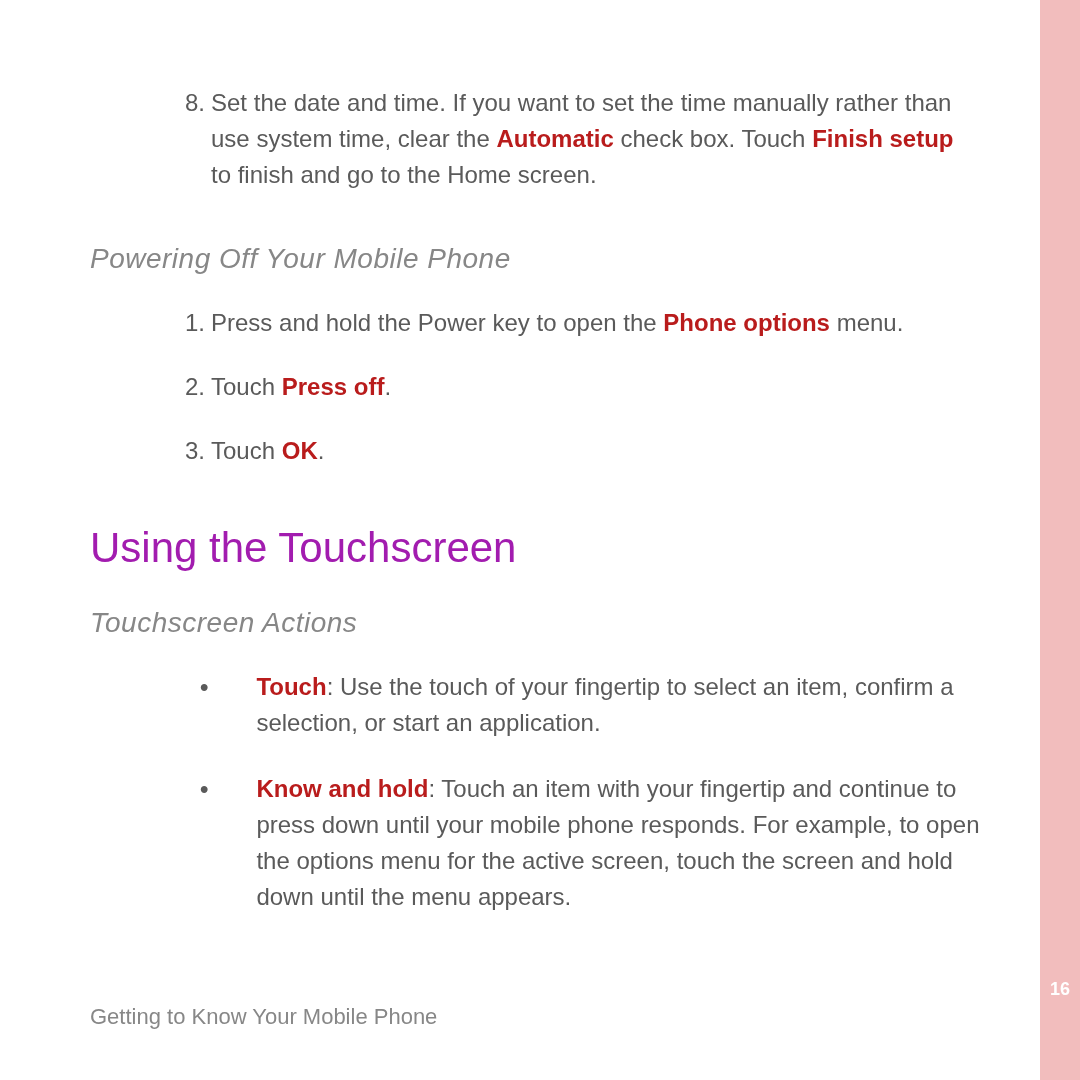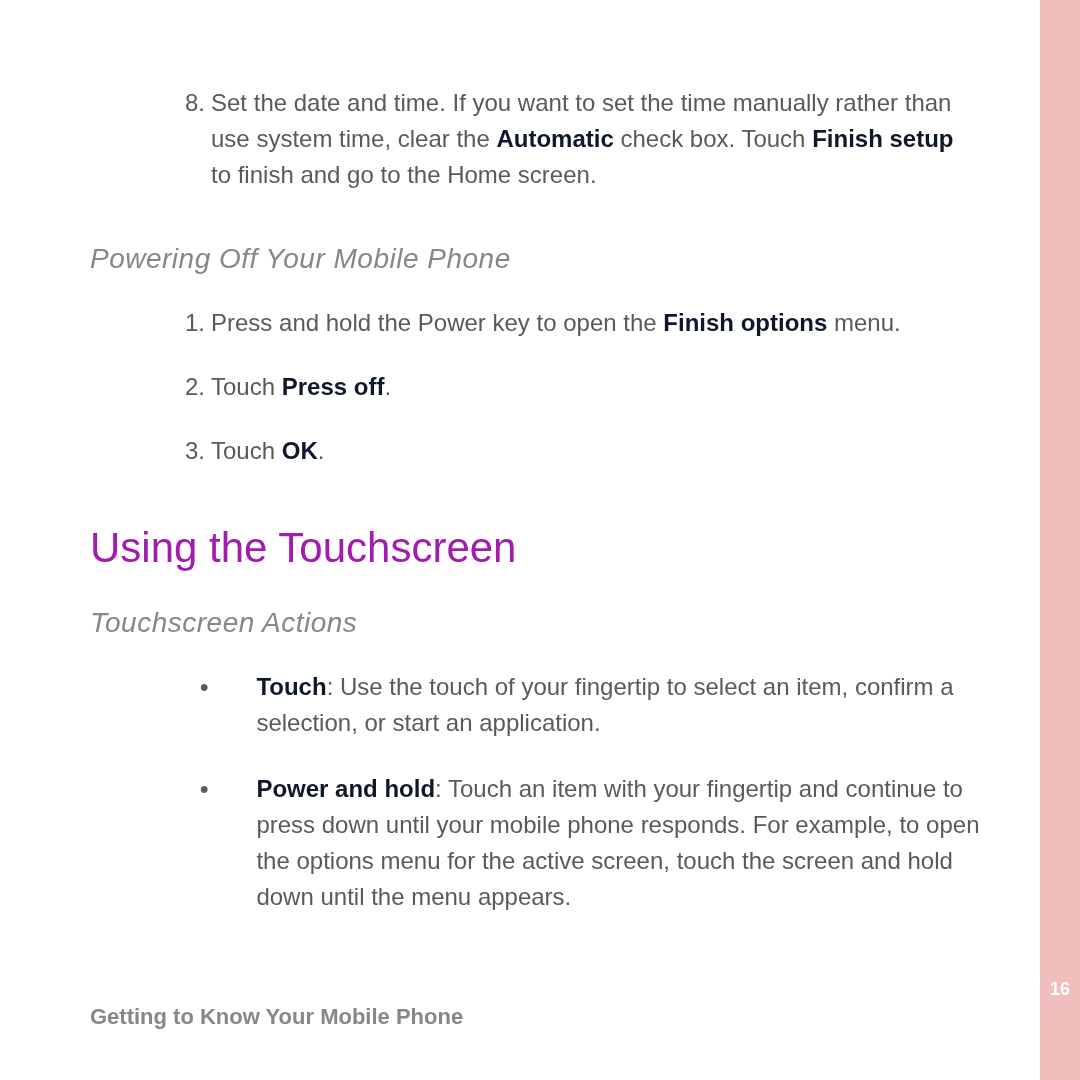--- a/index.html
+++ b/index.html
@@ -87,29 +87,28 @@
     .bullet-mark {
       margin-right: 12px;
       font-weight: bold;
     }
     .bullet-body {
       flex: 1;
       margin-left: 36px;
     }
     .bold {
       font-weight: bold;
-      color: #0f172a;
+      color: #b91c1c;
     }
     .footer {
       position: absolute;
       bottom: 50px;
       left: 90px;
       font-size: 22px;
       color: #878787;
-      font-weight: bold;
     }
     .page-number {
       position: absolute;
       bottom: 80px;
       right: 0;
       width: 40px;
       text-align: center;
       font-size: 18px;
       color: #ffffff;
       font-weight: bold;
@@ -130,21 +129,21 @@
       </span>
     </div>
   </div>
 
   <h2 class="subheading">Powering Off Your Mobile Phone</h2>
 
   <div class="ol-list">
     <div class="ol-item">
       <span class="ol-num">1.</span>
       <span class="ol-body">
-        <span>Press and hold the Power key to open the </span><span class="bold">Finish options</span><span> menu.</span>
+        <span>Press and hold the Power key to open the </span><span class="bold">Phone options</span><span> menu.</span>
       </span>
     </div>
     <div class="ol-item">
       <span class="ol-num">2.</span>
       <span class="ol-body">
         <span>Touch </span><span class="bold">Press off</span><span>.</span>
       </span>
     </div>
     <div class="ol-item">
       <span class="ol-num">3.</span>
@@ -161,21 +160,21 @@
   <div class="bullet-list">
     <div class="bullet-item">
       <span class="bullet-mark">•</span>
       <span class="bullet-body">
         <span class="bold">Touch</span><span>: Use the touch of your fingertip to select an item, confirm a selection, or start an application.</span>
       </span>
     </div>
     <div class="bullet-item">
       <span class="bullet-mark">•</span>
       <span class="bullet-body">
-        <span class="bold">Power and hold</span><span>: Touch an item with your fingertip and continue to press down until your mobile phone responds. For example, to open the options menu for the active screen, touch the screen and hold down until the menu appears.</span>
+        <span class="bold">Know and hold</span><span>: Touch an item with your fingertip and continue to press down until your mobile phone responds. For example, to open the options menu for the active screen, touch the screen and hold down until the menu appears.</span>
       </span>
     </div>
   </div>
 
 </div>
 
 <div class="footer">Getting to Know Your Mobile Phone</div>
 <div class="page-number">16</div>
 
 </body></html>

